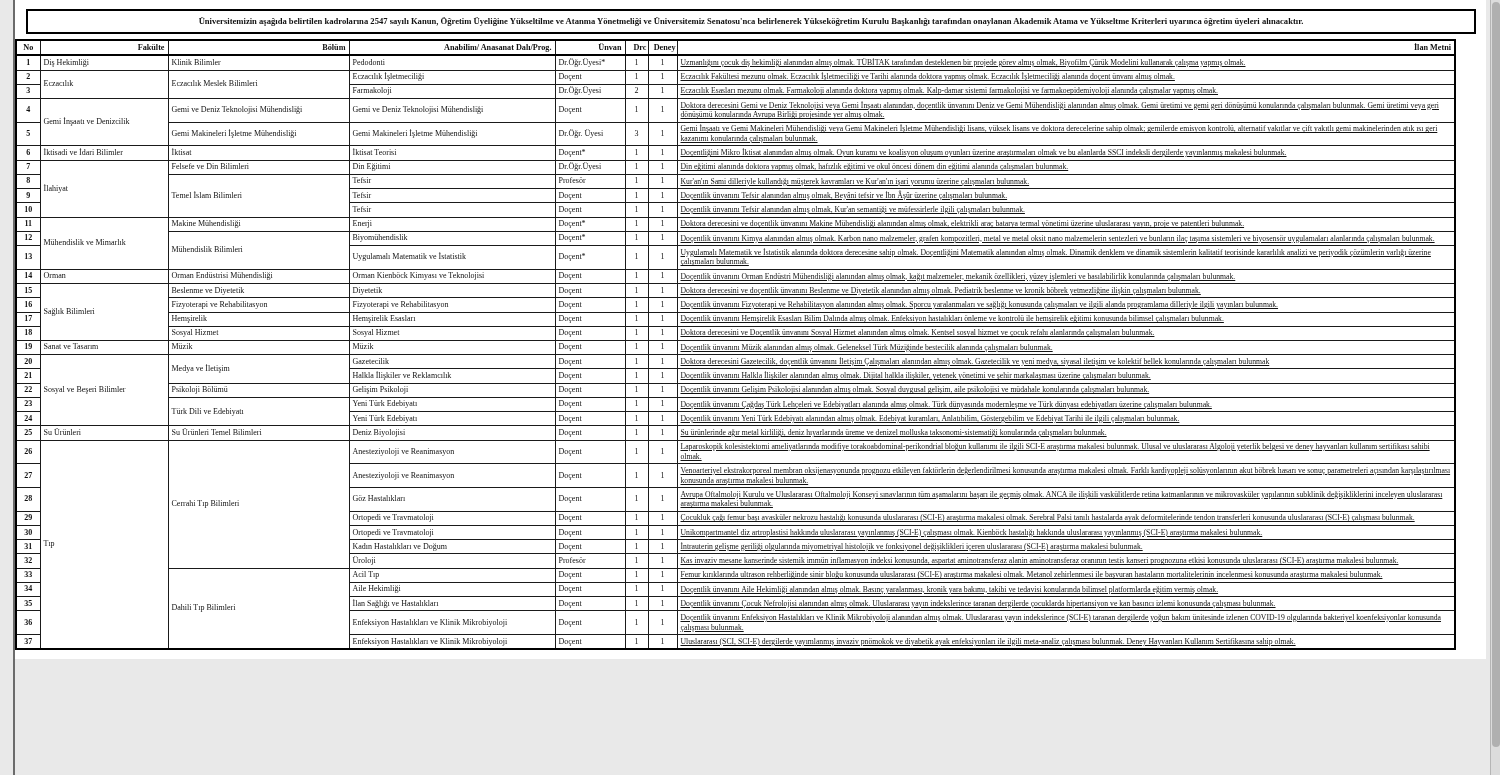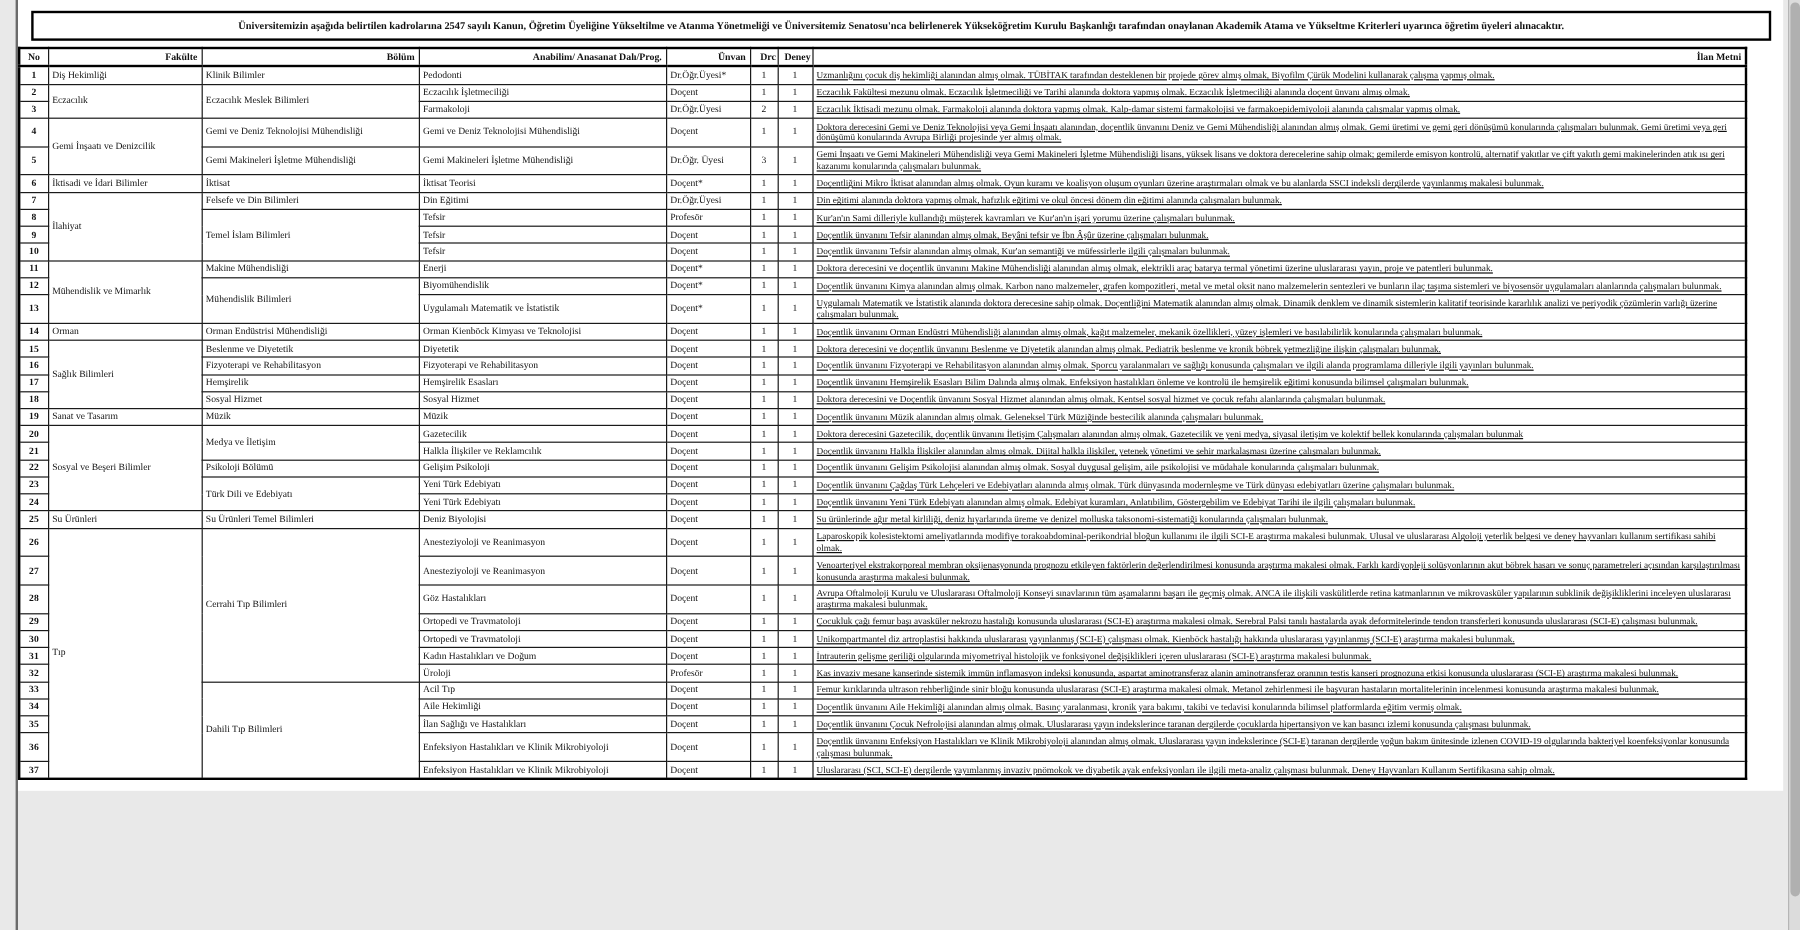--- a/index.html
+++ b/index.html
@@ -80,21 +80,21 @@
           <td class="c-drc">1</td>
           <td class="c-adet">1</td>
           <td class="c-ilan">Eczacılık Fakültesi mezunu olmak. Eczacılık İşletmeciliği ve Tarihi alanında doktora yapmış olmak. Eczacılık İşletmeciliği alanında doçent ünvanı almış olmak.</td>
         </tr>
         <tr>
           <td class="c-no">3</td>
           <td class="c-ana">Farmakoloji</td>
           <td class="c-unv">Dr.Öğr.Üyesi</td>
           <td class="c-drc">2</td>
           <td class="c-adet">1</td>
-          <td class="c-ilan">Eczacılık İktisadi mezunu olmak. Farmakoloji alanında doktora yapmış olmak. Kalp-damar sistemi farmakolojisi ve farmakoepidemiyoloji alanında çalışmalar yapmış olmak.</td>
+          <td class="c-ilan">Eczacılık Esasları mezunu olmak. Farmakoloji alanında doktora yapmış olmak. Kalp-damar sistemi farmakolojisi ve farmakoepidemiyoloji alanında çalışmalar yapmış olmak.</td>
         </tr>
         <tr>
           <td class="c-no">4</td>
           <td class="c-fak" rowspan="2">Gemi İnşaatı ve Denizcilik</td>
           <td class="c-bol">Gemi ve Deniz Teknolojisi Mühendisliği</td>
           <td class="c-ana">Gemi ve Deniz Teknolojisi Mühendisliği</td>
           <td class="c-unv">Doçent</td>
           <td class="c-drc">1</td>
           <td class="c-adet">1</td>
           <td class="c-ilan">Doktora derecesini Gemi ve Deniz Teknolojisi veya Gemi İnşaatı alanından, doçentlik ünvanını Deniz ve Gemi Mühendisliği alanından almış olmak. Gemi üretimi ve gemi geri dönüşümü konularında çalışmaları bulunmak. Gemi üretimi veya geri dönüşümü konularında Avrupa Birliği projesinde yer almış olmak.</td>

